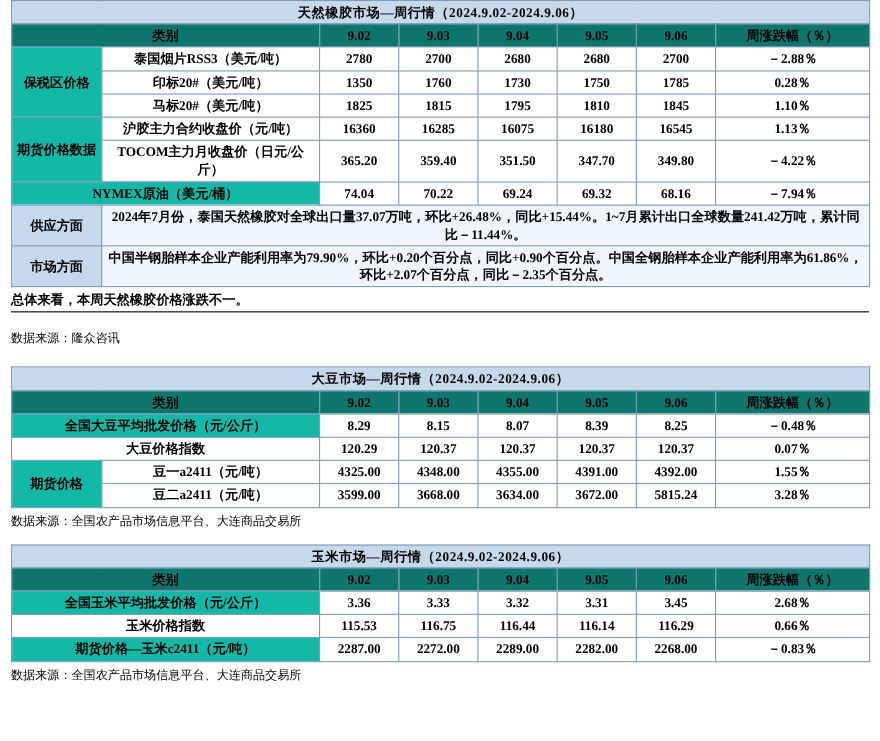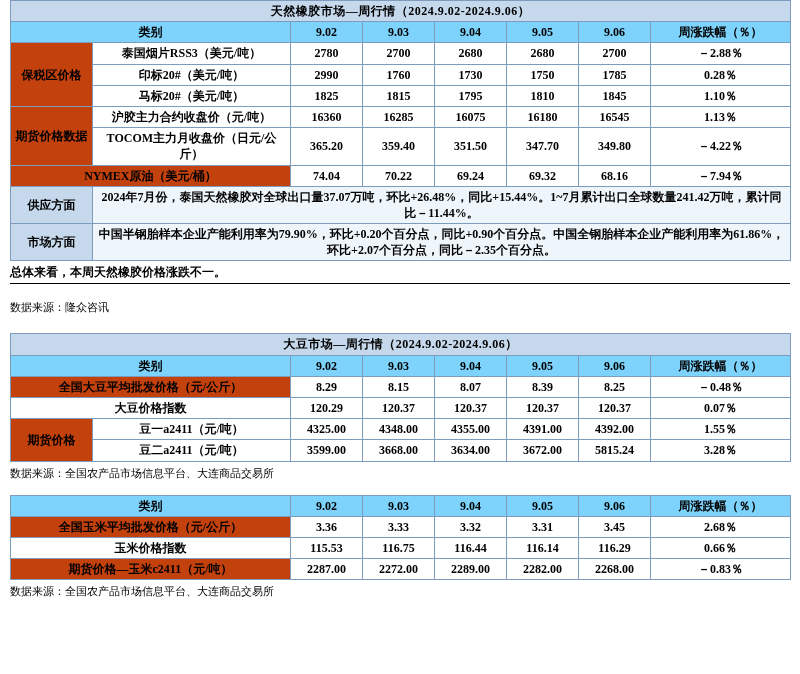--- a/index.html
+++ b/index.html
@@ -36,25 +36,25 @@
     font-weight: bold;
   }
   .title-cell {
     background: #c6d9ec;
     font-size: 15px;
     font-weight: bold;
     padding: 6px 4px;
     letter-spacing: 0.5px;
   }
   .hdr {
-    background: #7dd3fc;
+    background: #0f766e;
     font-weight: bold;
   }
   .rowlabel {
-    background: #c2410c;
+    background: #14b8a6;
     font-weight: bold;
   }
   .cat-cell {
     background: #ffffff;
     text-align: center;
     font-weight: bold;
     margin-left: 28px;
   }
   .val {
     background: #ffffff;
@@ -128,21 +128,21 @@
         <td class="cat-cell">泰国烟片RSS3（美元/吨）</td>
         <td class="val">2780</td>
         <td class="val">2700</td>
         <td class="val">2680</td>
         <td class="val">2680</td>
         <td class="val">2700</td>
         <td class="val">－2.88％</td>
       </tr>
       <tr>
         <td class="cat-cell">印标20#（美元/吨）</td>
-        <td class="val">2990</td>
+        <td class="val">1350</td>
         <td class="val">1760</td>
         <td class="val">1730</td>
         <td class="val">1750</td>
         <td class="val">1785</td>
         <td class="val">0.28％</td>
       </tr>
       <tr>
         <td class="cat-cell">马标20#（美元/吨）</td>
         <td class="val">1825</td>
         <td class="val">1815</td>
@@ -271,20 +271,23 @@
       <col style="width:198px">
       <col style="width:72px">
       <col style="width:72px">
       <col style="width:72px">
       <col style="width:72px">
       <col style="width:72px">
       <col style="width:140px">
     </colgroup>
     <tbody>
       <tr>
+        <td class="title-cell" colspan="8">玉米市场—周行情（2024.9.02-2024.9.06）</td>
+      </tr>
+      <tr>
         <td class="hdr" colspan="2">类别</td>
         <td class="hdr">9.02</td>
         <td class="hdr">9.03</td>
         <td class="hdr">9.04</td>
         <td class="hdr">9.05</td>
         <td class="hdr">9.06</td>
         <td class="hdr">周涨跌幅（％）</td>
       </tr>
       <tr>
         <td class="rowlabel" colspan="2">全国玉米平均批发价格（元/公斤）</td>

